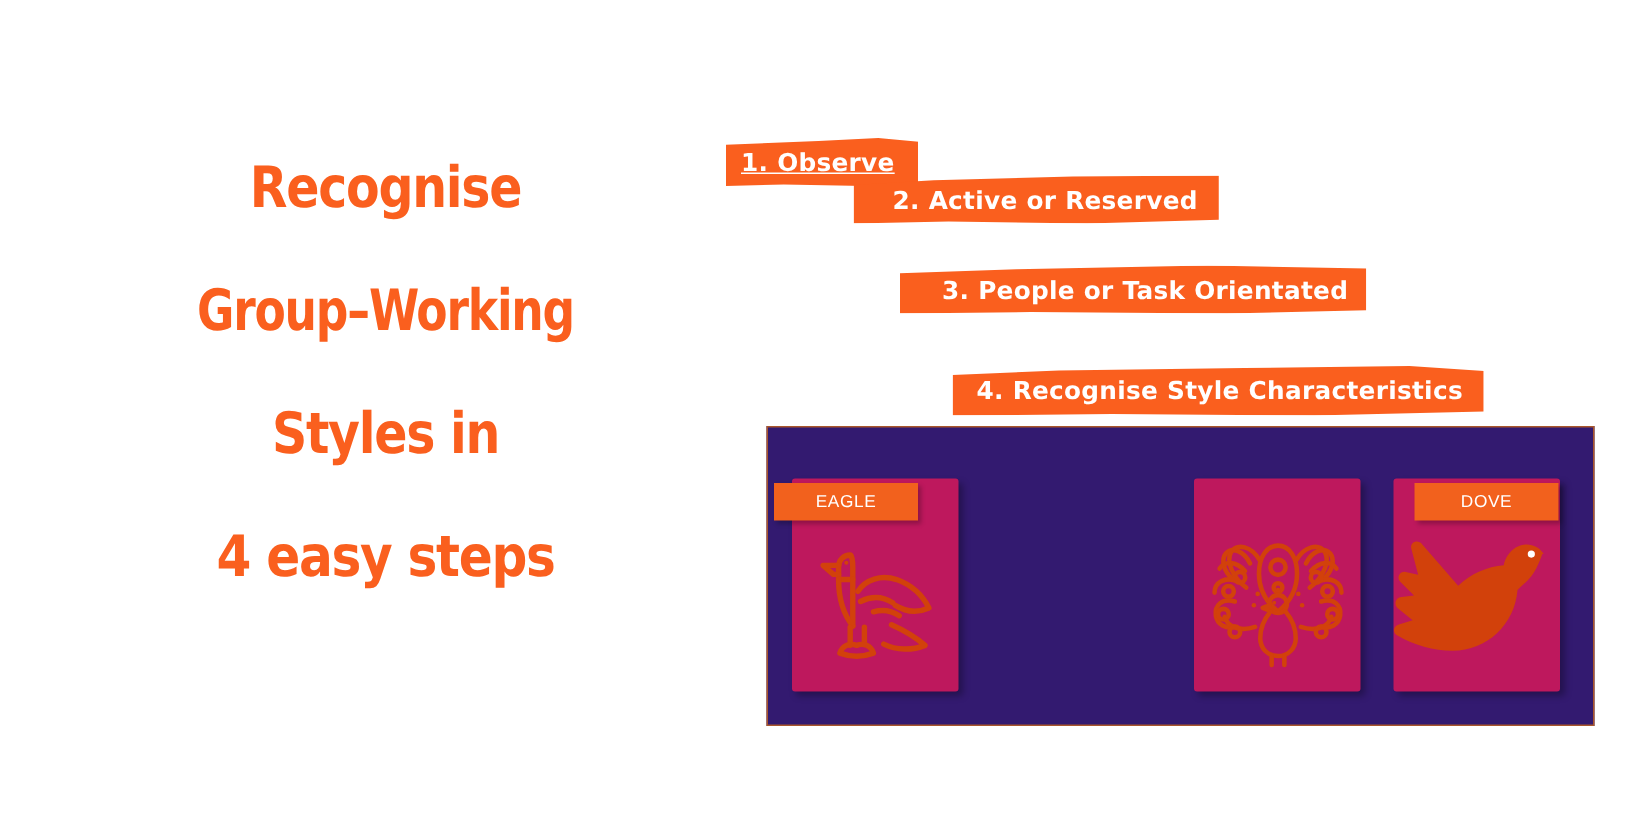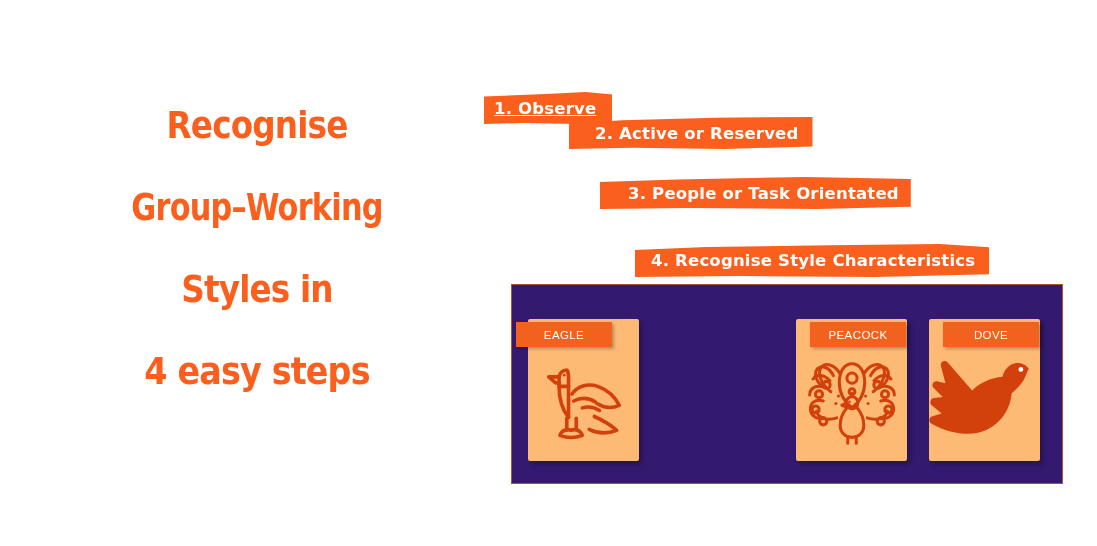--- a/index.html
+++ b/index.html
@@ -81,21 +81,21 @@
     height: 200px;
     background: #331A70;
     border: 1.5px solid #A9562C;
     box-sizing: border-box;
   }
   .card {
     position: absolute;
     top: 34px;
     width: 111px;
     height: 142px;
-    background: #fdba74;
+    background: #be185d;
     box-shadow: 3px 3px 5px rgba(0,0,0,0.30);
     border-radius: 2px;
   }
   .card.c1 { left: 16px; }
   .card.c2 { left: 151px; }
   .card.c3 { left: 284px; }
   .card.c4 { left: 417px; }
 
   .card-label {
     position: absolute;
@@ -175,21 +175,20 @@
 
         <path d="M30 72v14"></path>
         <path d="M41 72v12"></path>
         <path d="M22 92c2-6 8-8 13-6 5-2 11 0 13 6-8 3-18 3-26 0z"></path>
       </svg>
     </div>
   </div>
 
 
   <div class="card c3">
-    <div class="card-label">PEACOCK</div>
     <div class="card-art">
       <svg width="88" height="92" viewBox="0 0 104 104" fill="none" stroke="#D2410B" stroke-width="3.6" stroke-linecap="round" stroke-linejoin="round">
 
         <path d="M18 52c-10-3-16 3-15 11 1 7 8 11 15 9"></path>
         <circle cx="9" cy="62" r="4.2"></circle>
         <path d="M20 36c-10-4-18 1-18 9"></path>
         <circle cx="13" cy="44" r="4.2"></circle>
         <path d="M26 28c-7-8-16-8-20-2"></path>
         <circle cx="22" cy="33" r="4.2"></circle>
 

